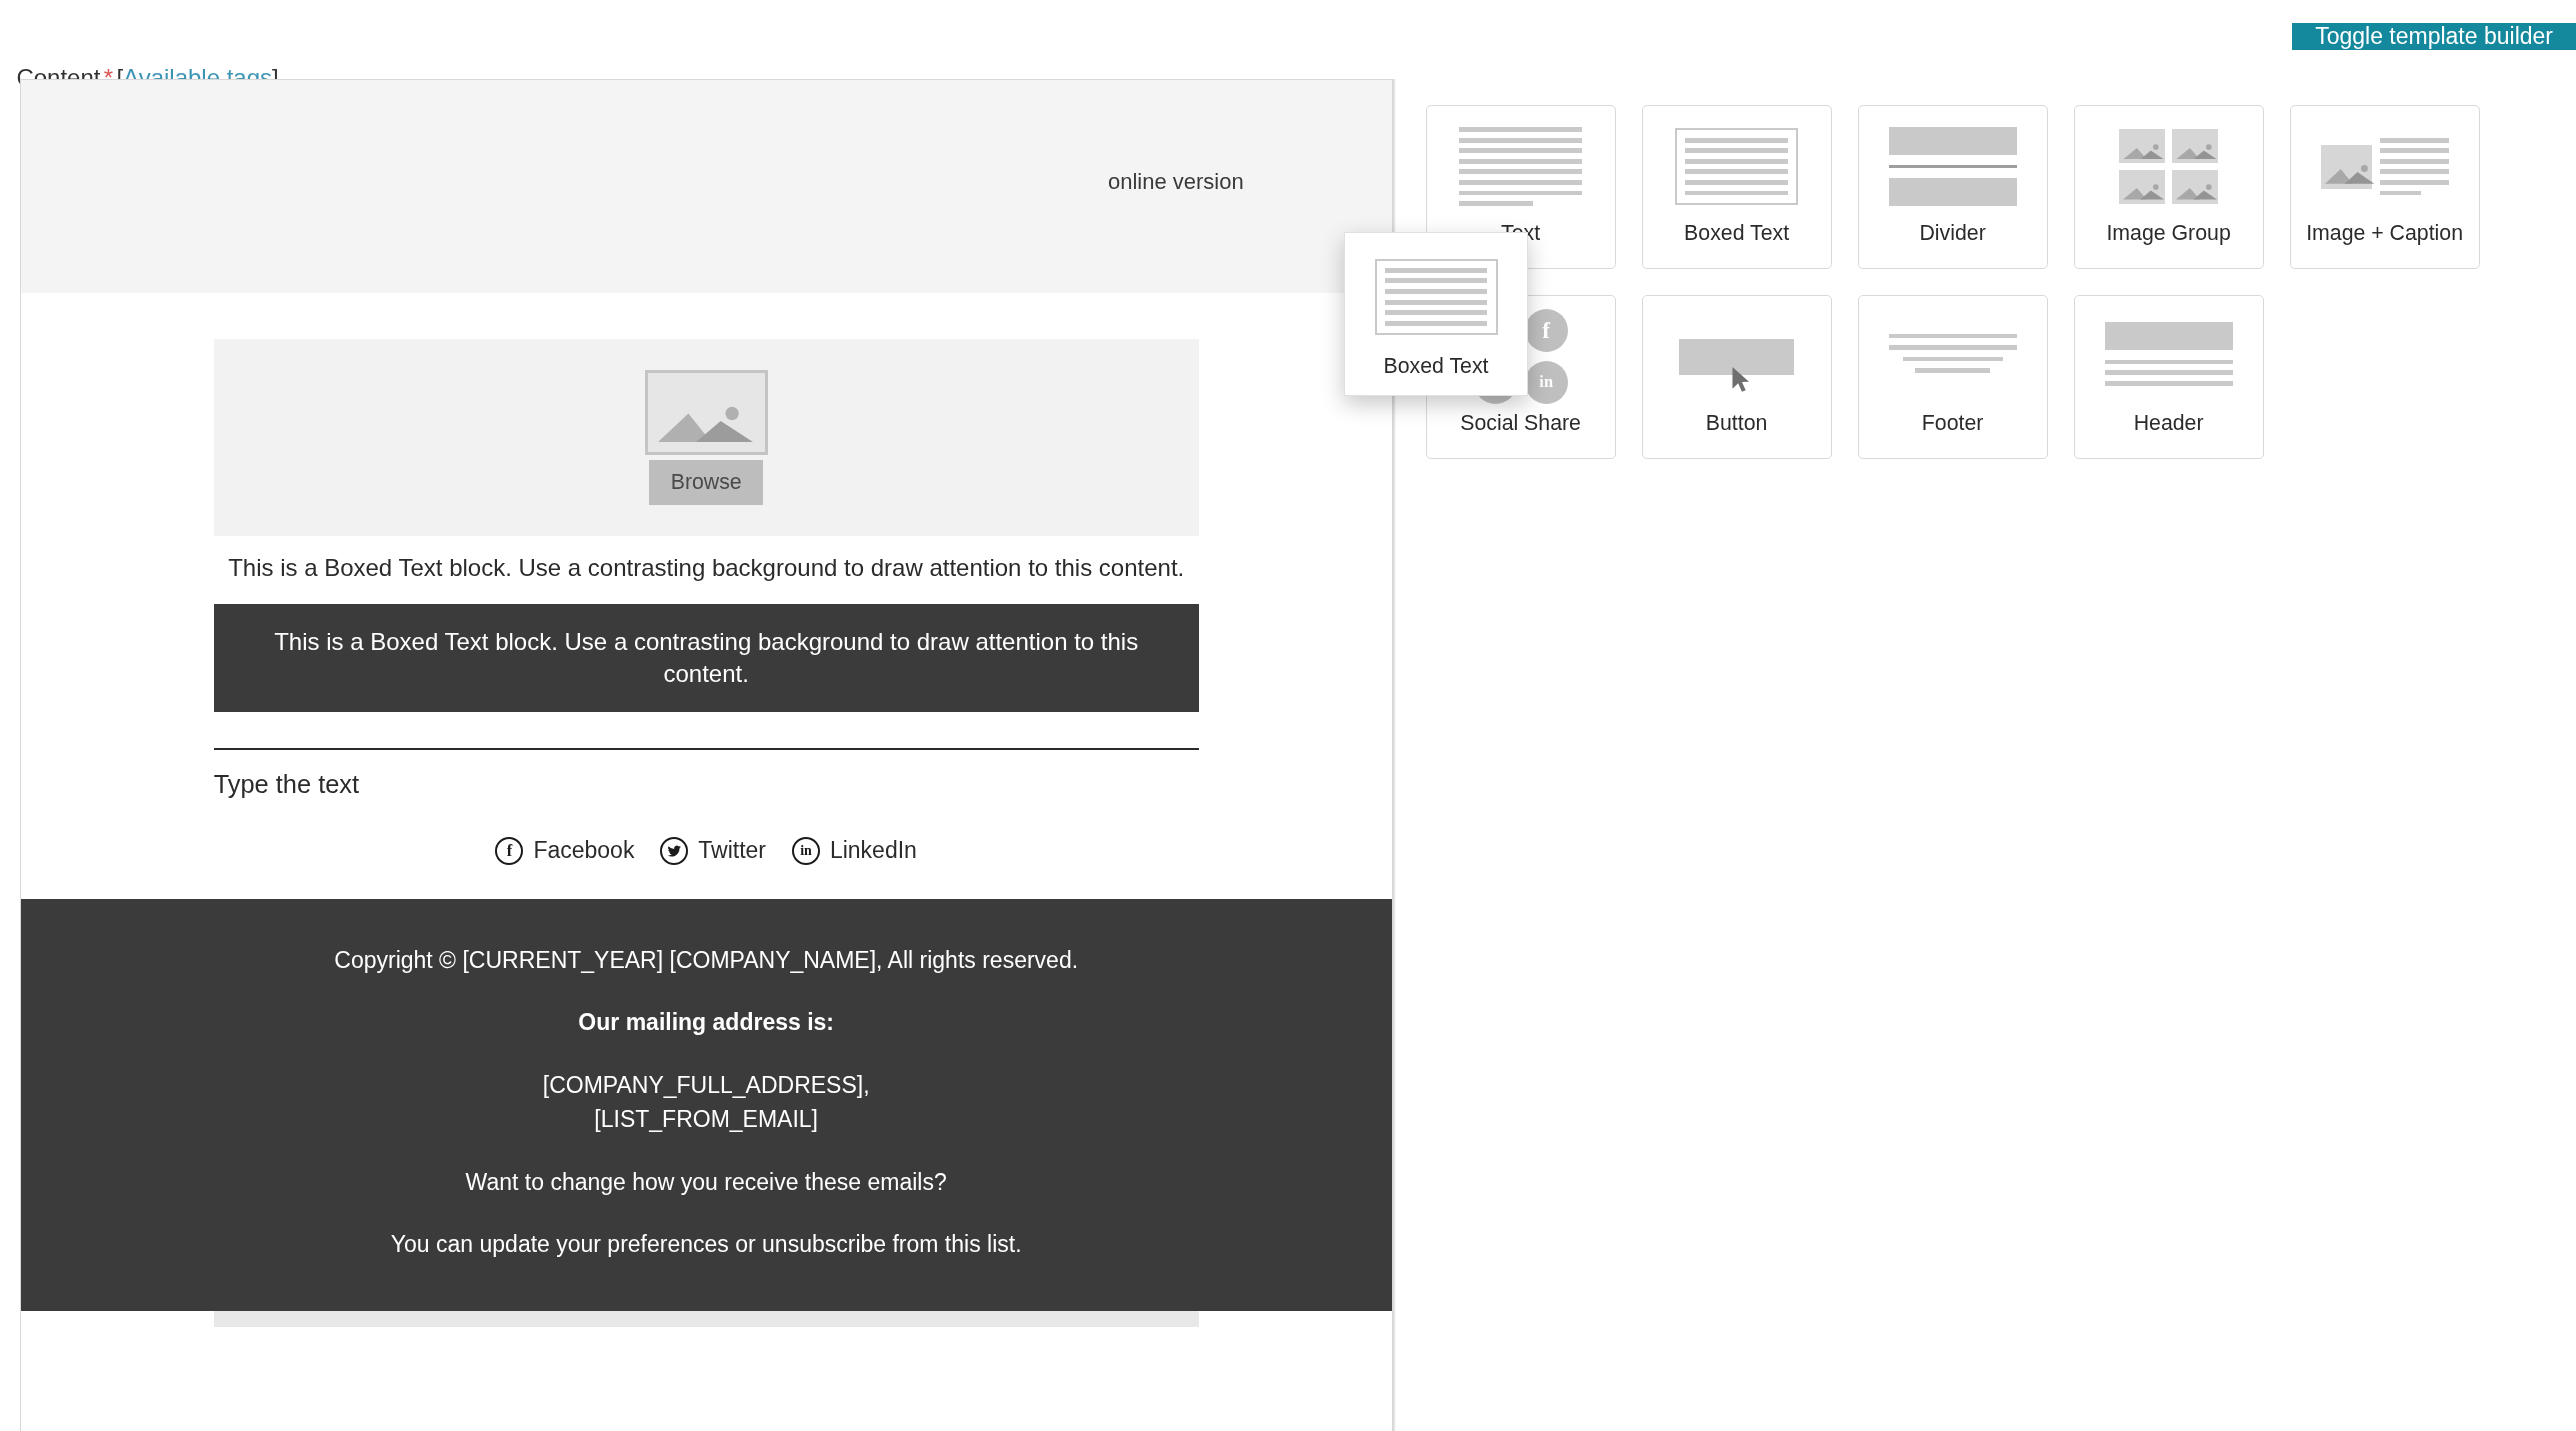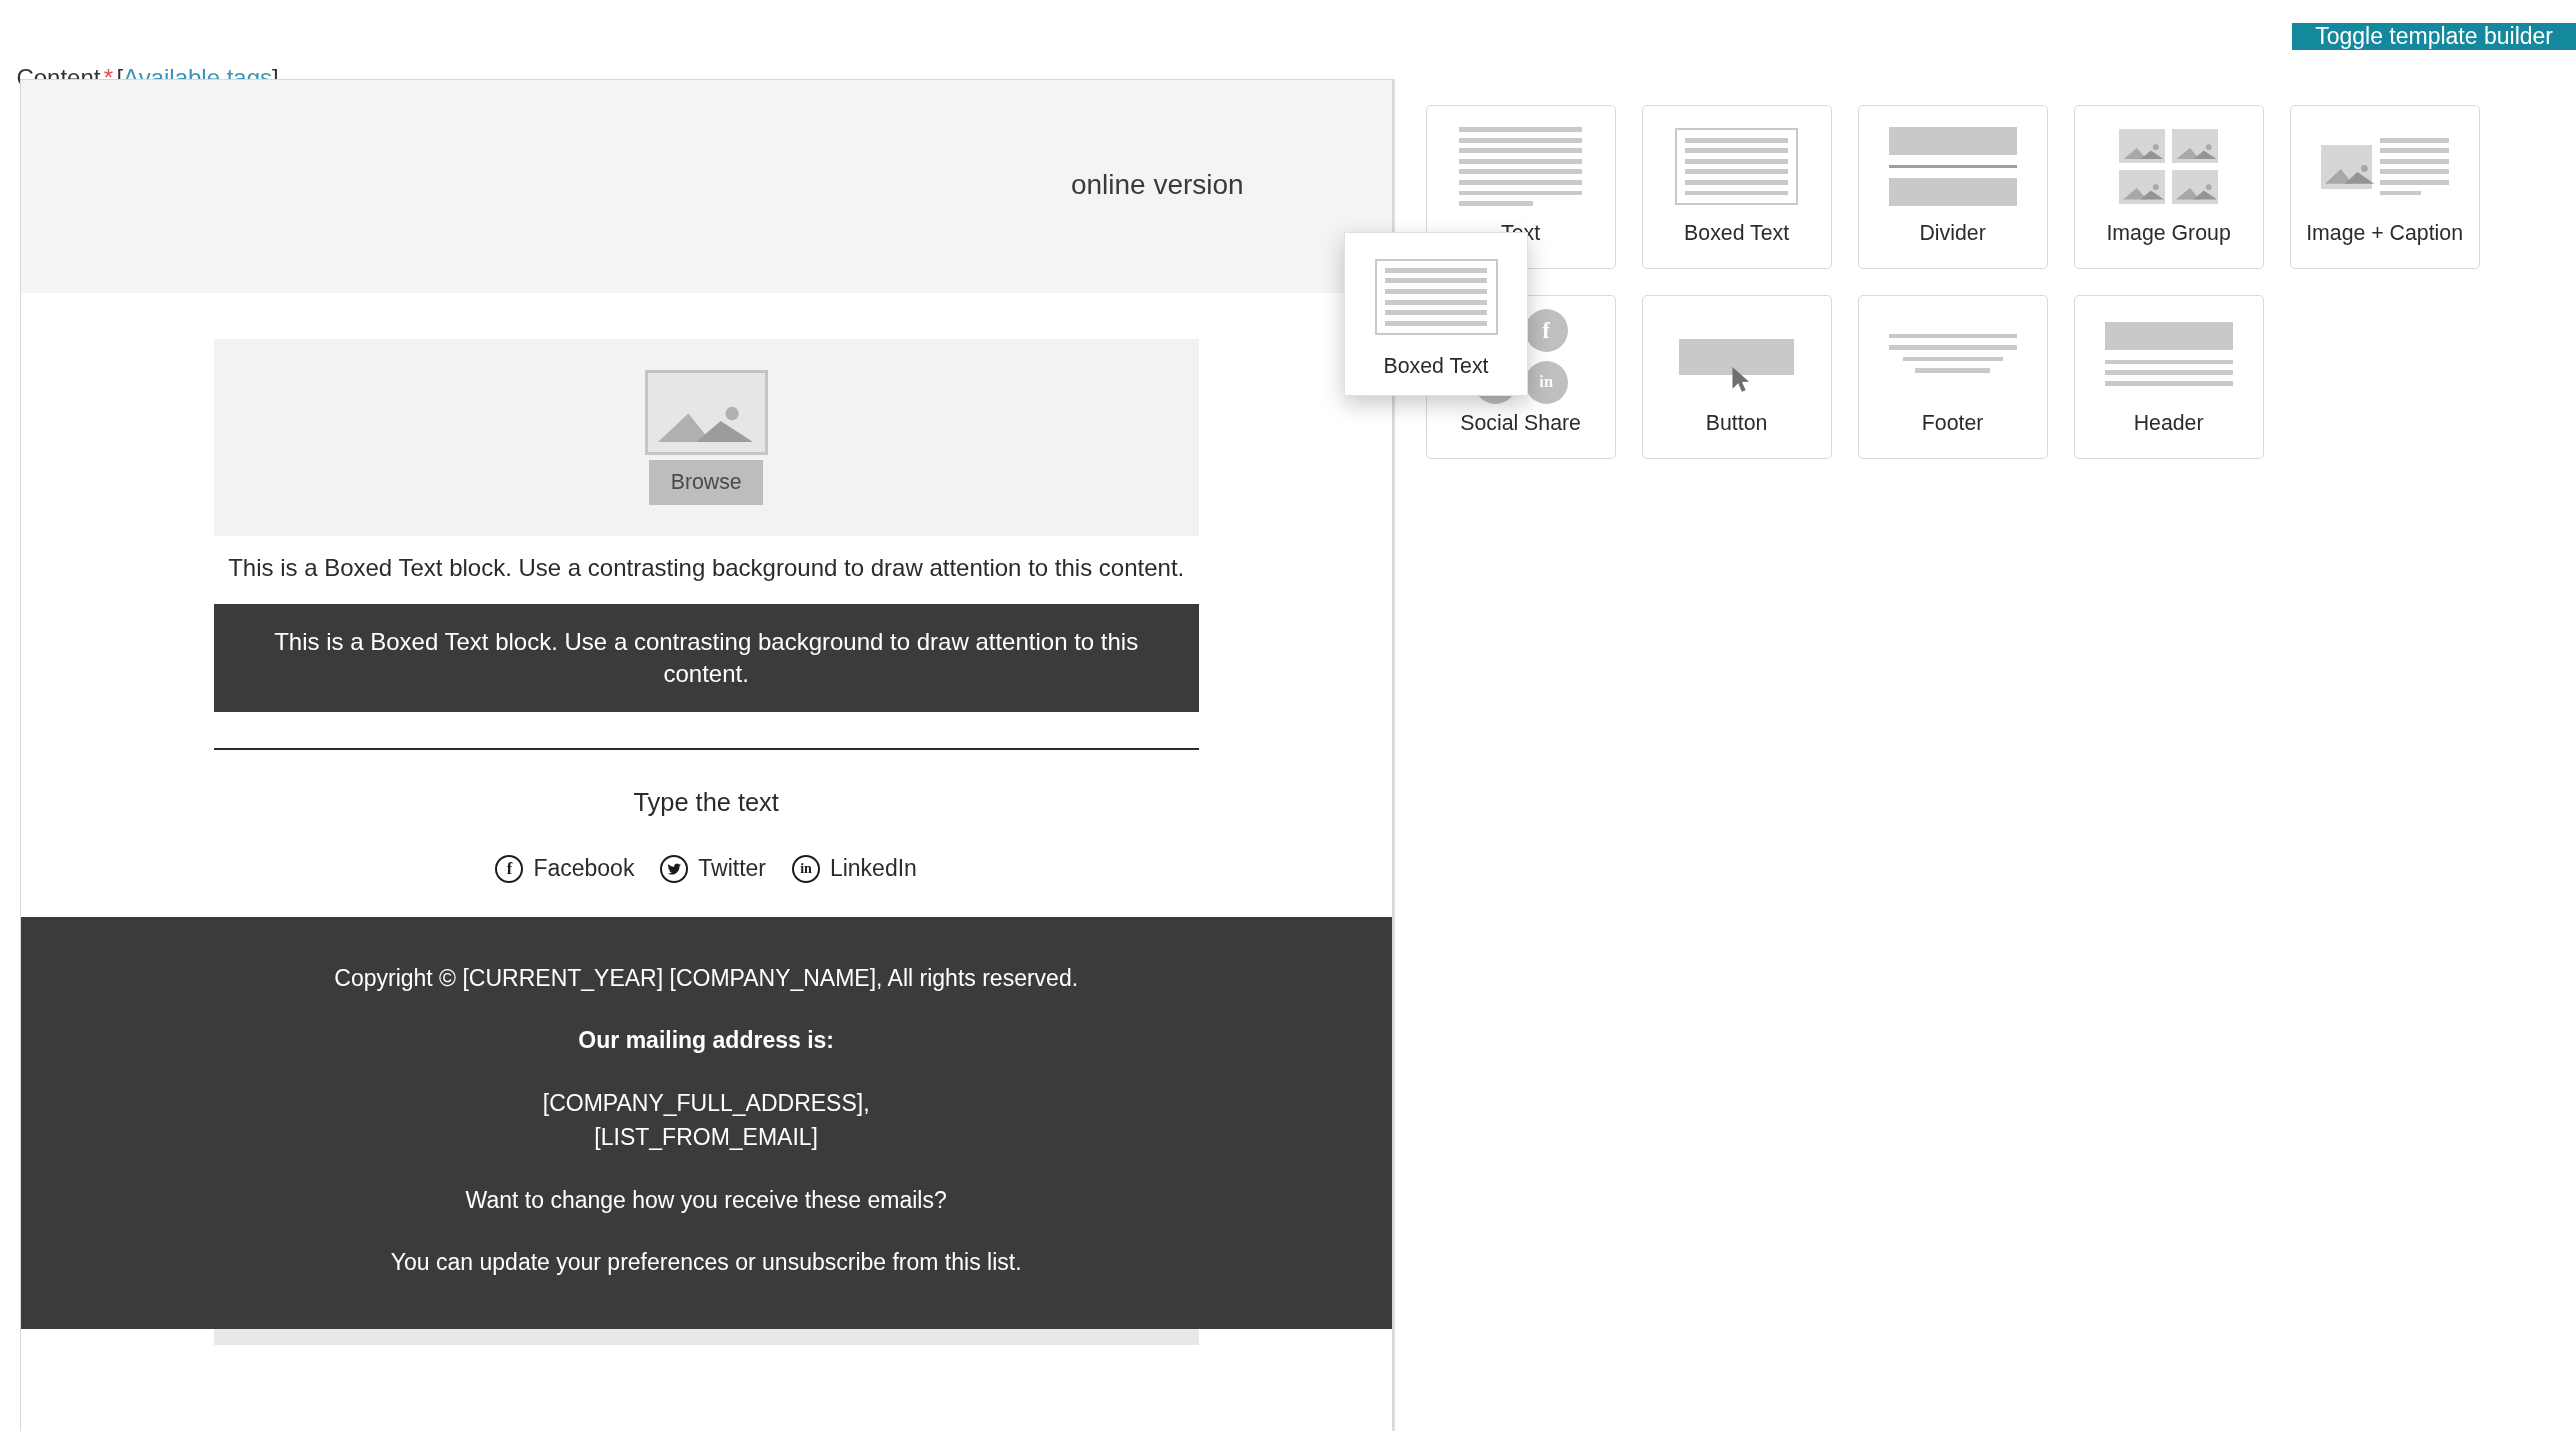--- a/index.html
+++ b/index.html
@@ -61,21 +61,21 @@
   }
   .canvas-header {
     height: 213px;
     background: #f4f4f4;
     position: relative;
   }
   .online-version {
     position: absolute;
     right: 148px;
     top: 89px;
-    font-size: 28px;
+    font-size: 22px;
     color: #3a3a3a;
   }
   .canvas-body {
     background: #ffffff;
     padding: 0;
   }
   .block-wrap {
     width: 985px;
     margin: 0 auto;
   }
@@ -126,22 +126,22 @@
     padding: 21.3px 33px;
     margin-top: 19.7px;
   }
   .divider-block {
     border-bottom: 2.5px solid #2b2b2b;
     margin-top: 36px;
   }
   .type-text-block {
     font-size: 25.4px;
     color: #2b2b2b;
-    text-align: center;
-    margin-top: 38px;
+    text-align: left;
+    margin-top: 20px;
   }
   .social-block {
     display: flex;
     align-items: center;
     justify-content: center;
     gap: 0;
     margin-top: 38px;
     font-size: 23px;
     color: #2b2b2b;
   }

